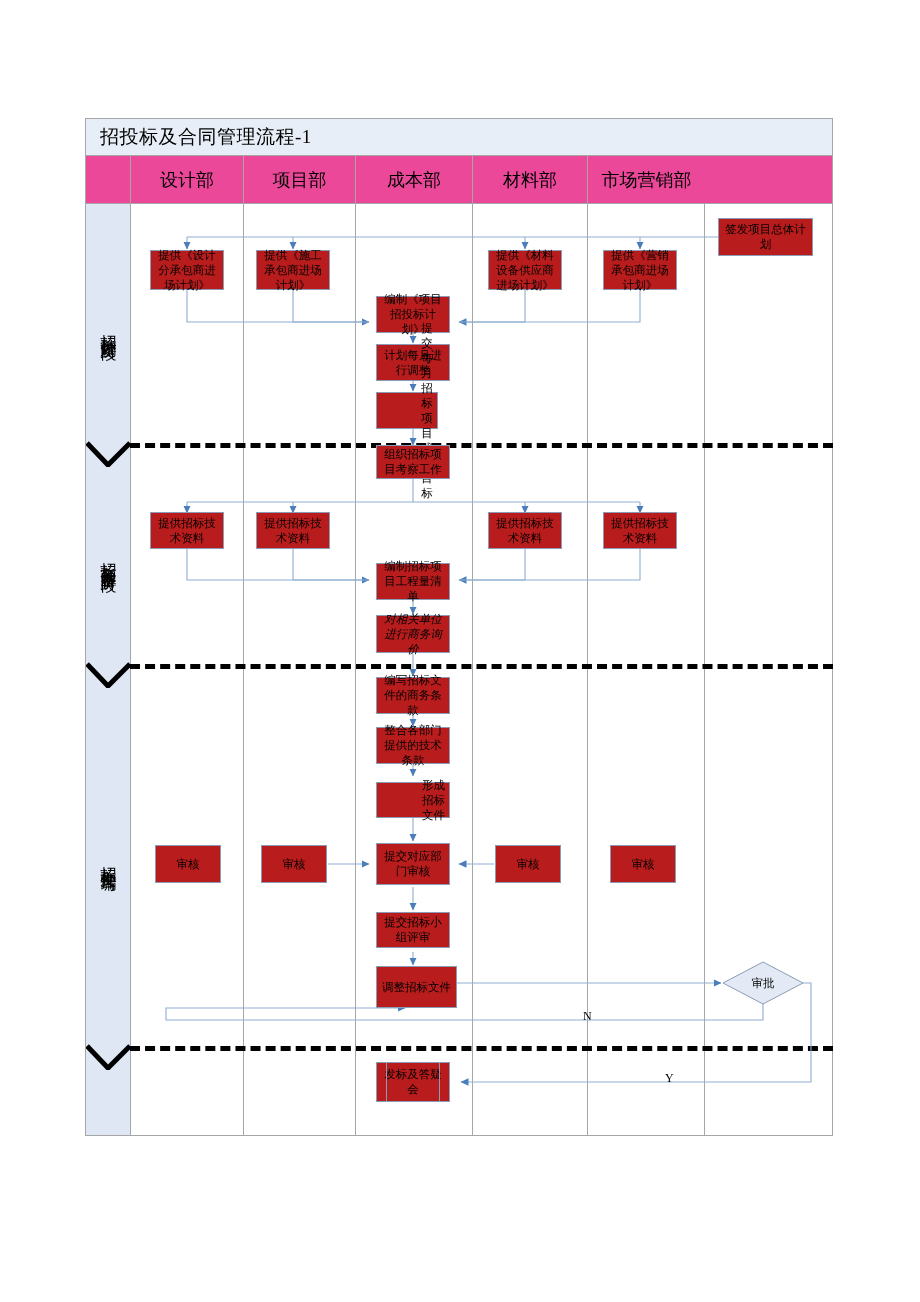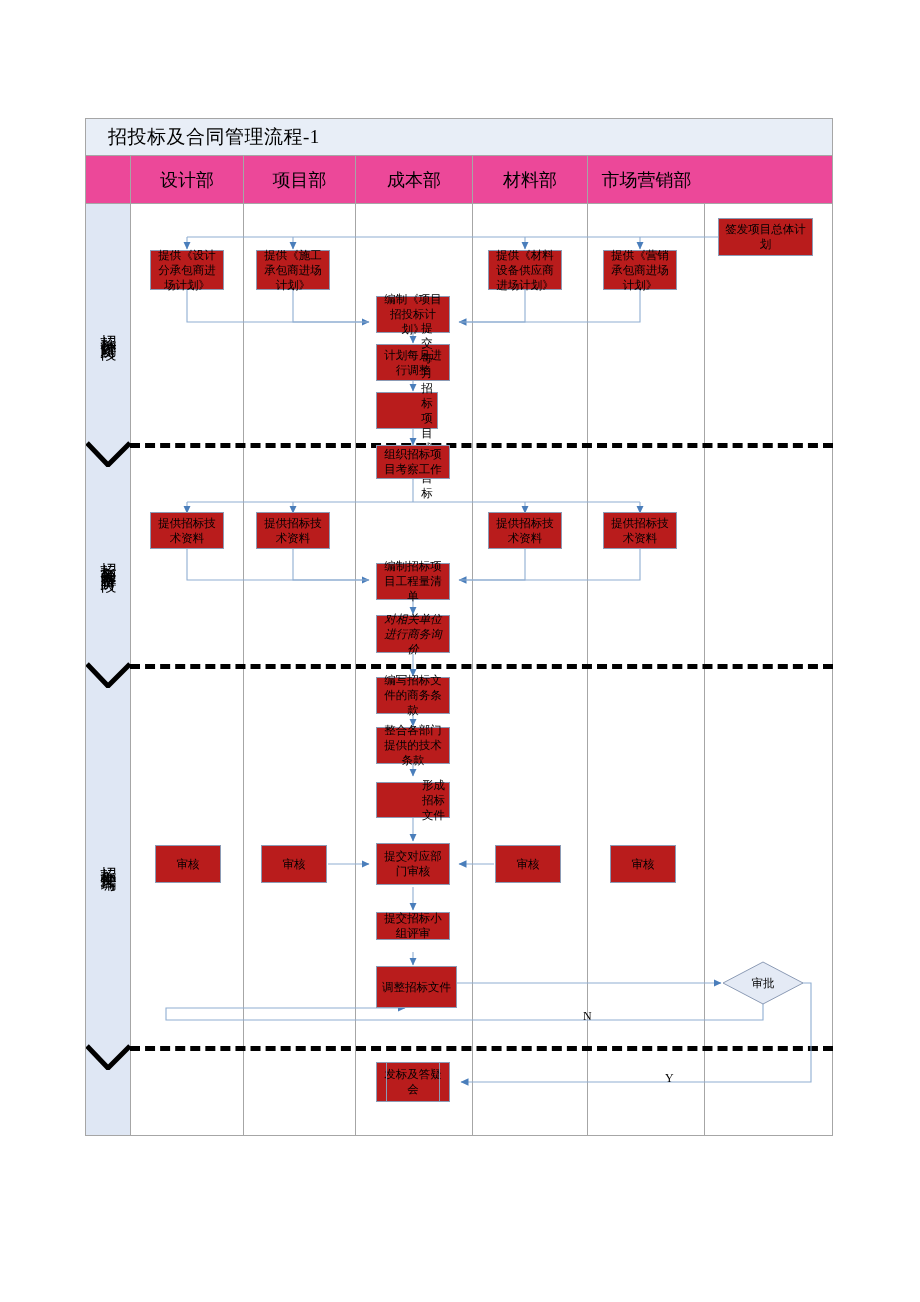--- a/index.html
+++ b/index.html
@@ -28,21 +28,21 @@
   }
   .title-bar {
     position: absolute;
     left: 85px; top: 118px;
     width: 748px; height: 38px;
     box-sizing: border-box;
     border: 1px solid #a6a6a6;
     background: #e8eef7;
     display: flex;
     align-items: center;
-    padding-left: 22px;
+    padding-left: 14px;
     font-size: 19px;
     color: #000;
     letter-spacing: .5px;
   }
   .header-row {
     position: absolute;
     left: 85px; top: 156px;
     width: 748px; height: 48px;
     box-sizing: border-box;
     border: 1px solid #a6a6a6;
@@ -310,21 +310,21 @@
   <div class="node proc" style="left:376px; top:843px; width:74px; height:42px;">提交对应部门审核</div>
 
   <div class="node proc" style="left:155px; top:845px; width:66px; height:38px;">审核</div>
 
   <div class="node proc" style="left:261px; top:845px; width:66px; height:38px;">审核</div>
 
   <div class="node proc" style="left:495px; top:845px; width:66px; height:38px;">审核</div>
 
   <div class="node proc" style="left:610px; top:845px; width:66px; height:38px;">审核</div>
 
-  <div class="node proc" style="left:376px; top:912px; width:74px; height:28px;">提交招标小组评审</div>
+  <div class="node proc" style="left:376px; top:912px; width:74px; height:36px;">提交招标小组评审</div>
 
   <div class="node proc" style="left:376px; top:966px; width:81px; height:42px;">调整招标文件</div>
 
   <div class="diamond-wrap" style="left:722px; top:961px; width:82px; height:44px;">
     <svg width="82" height="44" viewBox="0 0 82 44">
       <polygon points="41,1 81,22 41,43 1,22" fill="#e4eaf5" stroke="#8c9bb5" stroke-width="1"></polygon>
     </svg>
     <div class="diamond-label">审批</div>
   </div>
 

